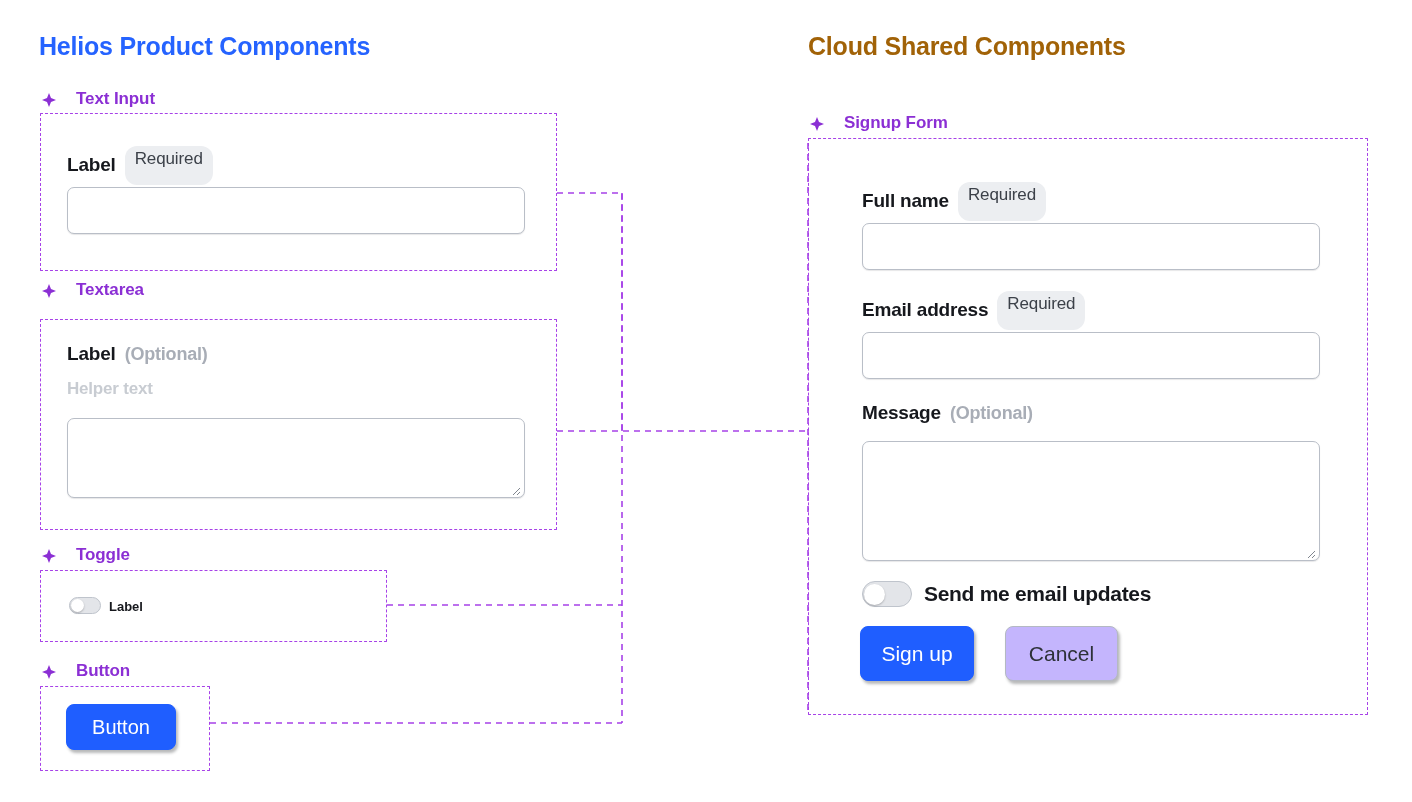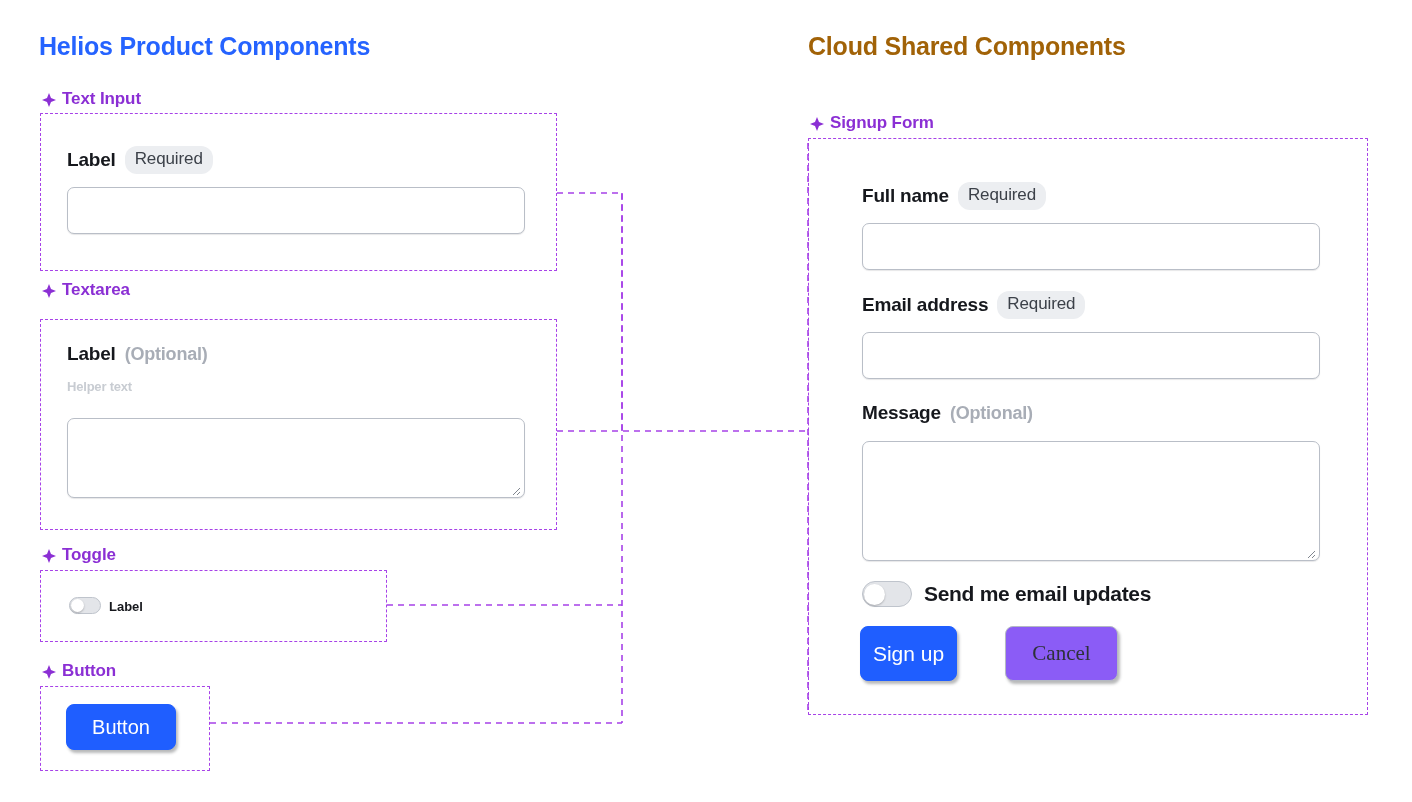--- a/index.html
+++ b/index.html
@@ -25,21 +25,21 @@
     white-space: nowrap;
   }
   .page-title.left  { left:39px;  top:32px;  color:#2563ff; }
   .page-title.right { left:808px; top:32px;  color:#a16207; }
 
   
   .group-label {
     position:absolute;
     display:flex;
     align-items:center;
-    gap:6px;
+    gap:20px;
     color:#8b2fd4;
     font-size:17px;
     font-weight:700;
     white-space:nowrap;
     letter-spacing:-0.1px;
   }
   .diamond-icon { display:inline-block; width:14px; height:14px; flex:0 0 14px; }
 
   
   .frame {
@@ -62,33 +62,33 @@
     font-weight:700;
     color:#16181d;
     letter-spacing:-0.2px;
   }
   .badge {
     font-size:17px;
     font-weight:400;
     color:#3c4149;
     background:#eceef1;
     border-radius:12px;
-    padding:3px 10px 5px;
+    padding:3px 10px 16px;
     line-height:1.15;
     letter-spacing:-0.1px;
   }
   .optional {
     font-size:18px;
     font-weight:700;
     color:#a8adb6;
     letter-spacing:-0.2px;
   }
   .helper-text {
     position:absolute;
-    font-size:13px;
+    font-size:17px;
     font-weight:700;
     color:#c8ccd2;
     letter-spacing:-0.2px;
     white-space:nowrap;
   }
   .toggle-label {
     font-size:13px;
     font-weight:700;
     color:#16181d;
     white-space:nowrap;
@@ -147,25 +147,24 @@
     cursor:pointer;
     border:1px solid transparent;
   }
   .btn-primary {
     background:#1f5eff;
     color:#ffffff;
     border-color:#1f5eff;
     box-shadow: 2px 3px 3px rgba(20,22,28,0.30);
   }
   .btn-secondary {
-    background:#8b5cf6;
+    background:#c4b5fd;
     color:#2d3138;
     border-color:#b4b9c2;
     box-shadow: 2px 3px 3px rgba(20,22,28,0.30);
-    font-family: Liberation Serif, serif;
   }
 
   
   .conn-svg { position:absolute; left:0; top:0; width:1412px; height:802px; pointer-events:none; }
 </style>
 </head>
 <body>
 
 <div class="canvas">
 
@@ -289,16 +288,16 @@
         <path d="M11 4 L4 11 M11 8 L8 11" stroke="#80868f" stroke-width="1" fill="none"></path>
       </svg>
     </span>
   </div>
 
   <div class="switch big" style="left:862px; top:581px;">
     <span class="knob"></span>
   </div>
   <div class="toggle-label big" style="position:absolute; left:924px; top:582px;">Send me email updates</div>
 
-  <div class="btn btn-primary" style="left:860px; top:626px; width:97px; height:55px; font-size:21px;">Sign up</div>
+  <div class="btn btn-primary" style="left:860px; top:626px; width:114px; height:55px; font-size:21px;">Sign up</div>
   <div class="btn btn-secondary" style="left:1005px; top:626px; width:113px; height:55px; font-size:21px;">Cancel</div>
 
 </div>
 
 </body></html>

